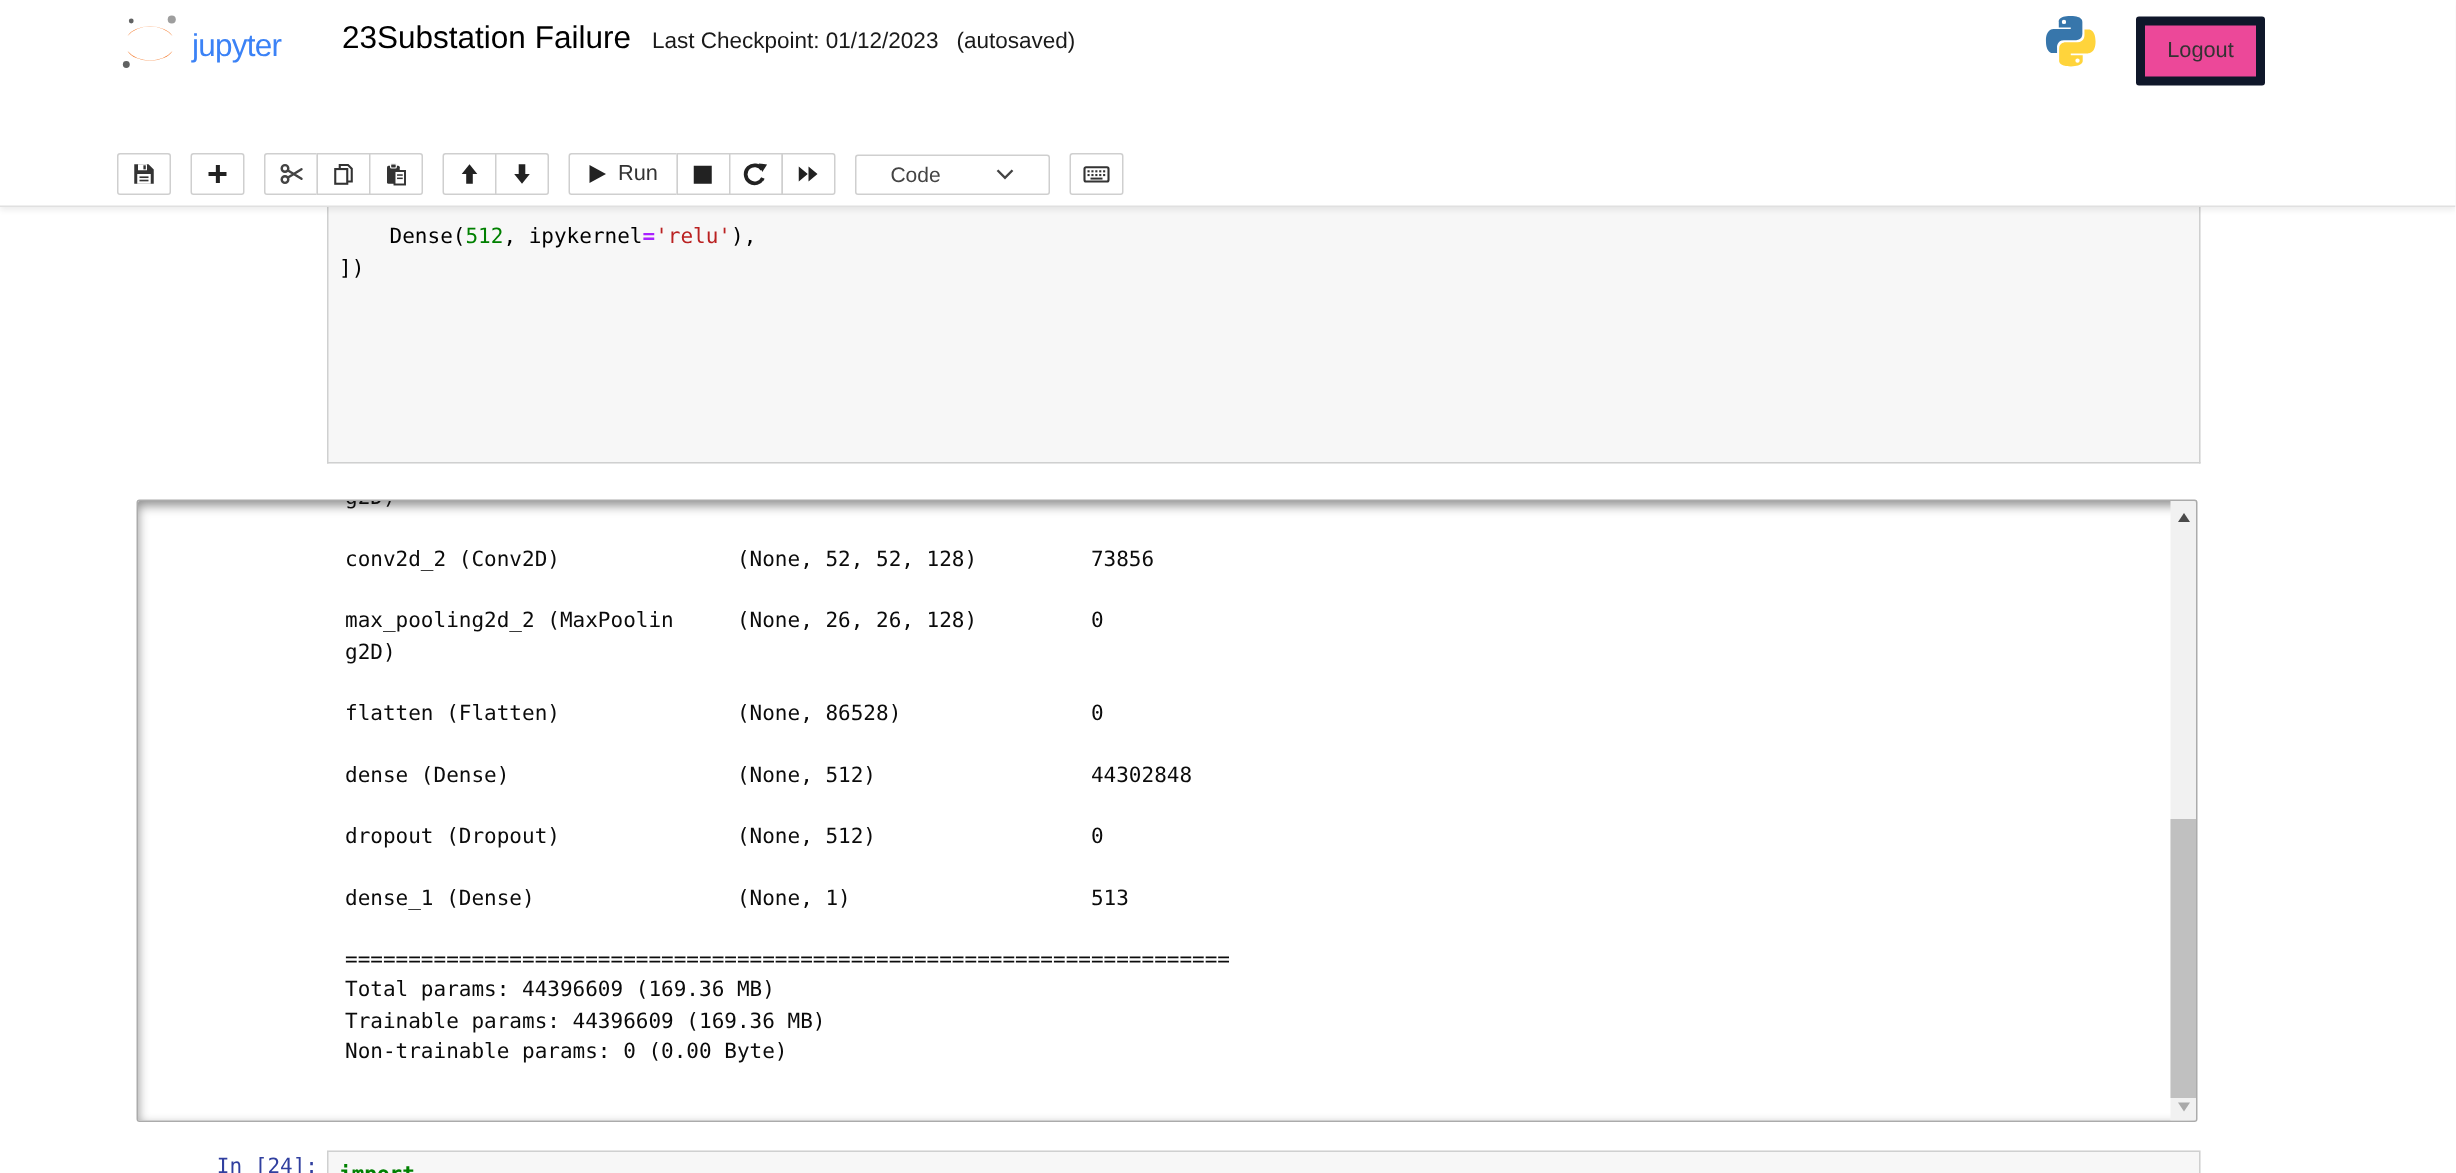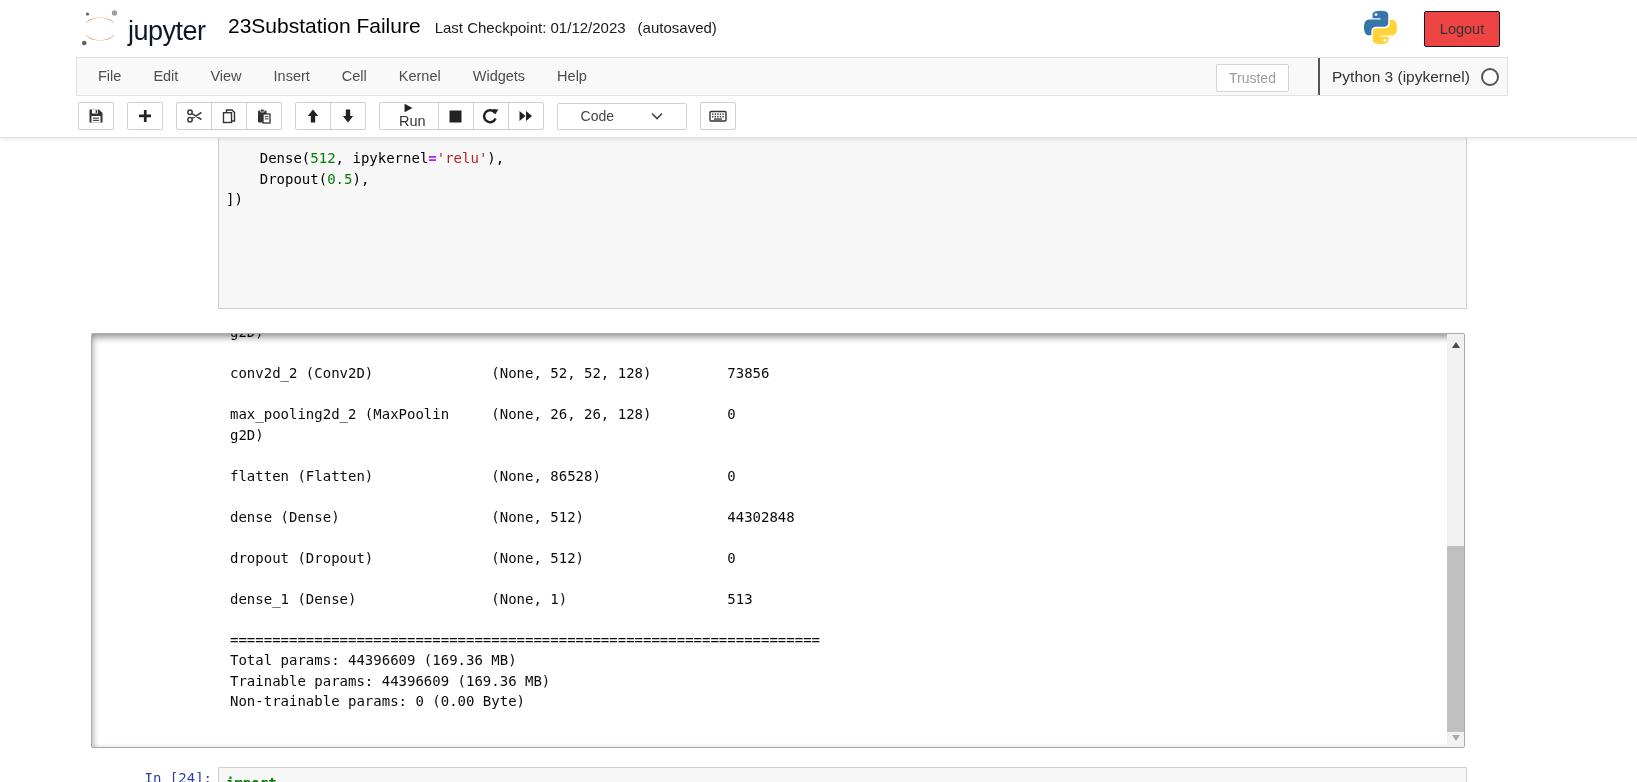--- a/index.html
+++ b/index.html
@@ -5,28 +5,28 @@
   html,body{margin:0;padding:0;background:#fff;}
   body{width:1637px;height:782px;overflow:hidden;position:relative;
        font-family:"Liberation Sans","DejaVu Sans",sans-serif;color:#222;}
   .mono{font-family:"DejaVu Sans Mono","Liberation Mono",monospace;}
 
   
   .app-top{position:absolute;left:0;top:0;width:1637px;height:137px;background:#fff;
            border-bottom:1px solid #e0e0e0;box-shadow:0 2px 4px rgba(0,0,0,0.08);z-index:5;}
   .hdr{position:absolute;left:0;top:0;width:1637px;height:56px;}
   .logo-wrap{position:absolute;left:78px;top:8px;display:flex;align-items:center;cursor:pointer;}
-  .logo-text{font-size:27px;color:#0f172a;letter-spacing:-0.5px;margin-left:6px;margin-top:6px;}
+  .logo-text{font-size:21px;color:#3b82f6;letter-spacing:-0.5px;margin-left:6px;margin-top:6px;}
   .title-row{position:absolute;left:228px;top:14px;display:flex;align-items:baseline;}
   .nb-title{font-size:21px;color:#000;}
   .nb-chk{font-size:15px;color:#1a1a1a;margin-left:14px;}
   .nb-auto{font-size:15px;color:#1a1a1a;margin-left:12px;}
   .py-logo{position:absolute;left:1362px;top:9px;width:37px;height:37px;}
-  .logout-btn{position:absolute;left:1424px;top:11px;width:74px;height:34px;background:#ef4444;
-              border:1px solid #0f172a;border-radius:2px;font-size:14.5px;color:#333;
+  .logout-btn{position:absolute;left:1424px;top:11px;width:74px;height:34px;background:#ec4899;
+              border:6px solid #0f172a;border-radius:2px;font-size:14.5px;color:#333;
               display:flex;align-items:center;justify-content:center;cursor:pointer;}
 
   
   .menubar{position:absolute;left:76px;top:57px;width:1432px;height:39px;background:#f9f9f9;
            border:1px solid #e1e1e1;box-sizing:border-box;}
   .menu-items{display:flex;height:100%;align-items:center;padding-left:5px;}
   .menu-item{padding:0 16px;font-size:14.5px;color:#4d4d4d;line-height:37px;cursor:pointer;}
   .trusted{position:absolute;left:1139px;top:6px;height:26px;padding:0 12px;background:#fff;
            border:1px solid #d4d4d4;border-radius:2px;font-size:14px;color:#9b9b9b;
            display:flex;align-items:center;}
@@ -37,21 +37,21 @@
 
   
   .toolbar{position:absolute;left:78px;top:102px;display:flex;align-items:center;}
   .btn-group{display:flex;margin-right:13px;}
   .tb-btn{height:28px;min-width:36px;box-sizing:border-box;background:#fff;border:1px solid #cfcfcf;
           display:flex;align-items:center;justify-content:center;cursor:pointer;margin-left:-1px;}
   .btn-group .tb-btn:first-child{margin-left:0;border-radius:2px 0 0 2px;}
   .btn-group .tb-btn:last-child{border-radius:0 2px 2px 0;}
   .btn-group .tb-btn:only-child{border-radius:2px;}
   .run-lbl{font-size:14.5px;color:#333;margin-left:7px;}
-  .tb-btn.wide{padding:0 12px;flex-direction:column;}
+  .tb-btn.wide{padding:0 12px;}
   .cell-type{height:27px;width:130px;box-sizing:border-box;background:#fff;border:1px solid #cfcfcf;
              border-radius:2px;display:flex;align-items:center;font-size:14px;color:#444;
              padding:0 23px;margin-right:13px;cursor:pointer;justify-content:space-between;}
 
   
   .cell-input{position:absolute;left:218px;top:137px;width:1249px;height:172px;background:#f7f7f7;
               border:1px solid #cfd0d0;border-top:none;box-sizing:border-box;overflow:hidden;cursor:text;}
   .cm{margin:0;padding:11px 0 0 7px;font-size:14px;line-height:20.5px;color:#000;}
   .cm-line{white-space:pre;}
   .tok-num{color:#008000;}
@@ -107,36 +107,20 @@
       <span class="nb-chk">Last Checkpoint: 01/12/2023</span>
       <span class="nb-auto">(autosaved)</span>
     </div>
     <svg class="py-logo" viewBox="0 0 32 32">
       <path fill="#3776AB" d="M15.9 1.5c-7.3 0-6.8 3.2-6.8 3.2v3.3h6.9v1H6.3s-4.6-.5-4.6 6.8 4 7 4 7h2.4v-3.4s-.1-4 4-4h6.8s3.8.1 3.8-3.7V4.9s.6-3.4-6.8-3.4zm-3.8 2.1a1.25 1.25 0 1 1 0 2.5 1.25 1.25 0 0 1 0-2.5z"></path>
       <path fill="#FFD43B" d="M16.1 30.5c7.3 0 6.8-3.2 6.8-3.2V24h-6.9v-1h9.7s4.6.5 4.6-6.8-4-7-4-7h-2.4v3.4s.1 4-4 4h-6.8s-3.8-.1-3.8 3.7v6.8s-.6 3.4 6.8 3.4zm3.8-2.1a1.25 1.25 0 1 1 0-2.5 1.25 1.25 0 0 1 0 2.5z"></path>
     </svg>
     <div class="logout-btn">Logout</div>
   </div>
 
-  <div class="menubar">
-    <div class="menu-items">
-      <span class="menu-item">File</span>
-      <span class="menu-item">Edit</span>
-      <span class="menu-item">View</span>
-      <span class="menu-item">Insert</span>
-      <span class="menu-item">Cell</span>
-      <span class="menu-item">Kernel</span>
-      <span class="menu-item">Widgets</span>
-      <span class="menu-item">Help</span>
-    </div>
-    <div class="trusted">Trusted</div>
-    <div class="kernel-sep"></div>
-    <div class="kernel-name">Python 3 (ipykernel)</div>
-    <div class="kernel-ind"></div>
-  </div>
 
   <div class="toolbar">
     <div class="btn-group">
       <div class="tb-btn">
         <svg width="16" height="16" viewBox="0 0 16 16">
           <path d="M1.5 1.5 H11 L14.5 5 V14.5 H1.5 Z" fill="#333"></path>
           <rect x="4" y="1.5" width="6" height="4" fill="#fff"></rect>
           <rect x="7.6" y="2.2" width="1.6" height="2.7" fill="#333"></rect>
           <rect x="3.5" y="8" width="9" height="6.5" fill="#fff"></rect>
           <rect x="5" y="9.6" width="6" height="1.1" fill="#333"></rect>
@@ -240,21 +224,20 @@
           </g>
         </svg>
       </div>
     </div>
   </div>
 </div>
 
 <div class="cell-input">
   <div class="cm mono">
       <div class="cm-line"><span>    Dense(</span><span class="tok-num">512</span><span>, ipykernel</span><span class="tok-op">=</span><span class="tok-str">'relu'</span><span>),</span></div>
-      <div class="cm-line"><span>    Dropout(</span><span class="tok-num">0.5</span><span>),</span></div>
       <div class="cm-line"><span>])</span></div>
       <div class="cm-line">&nbsp;</div>
     </div>
 </div>
 
 <div class="output-scroll">
   <pre class="output-pre">g2D)
 
 conv2d_2 (Conv2D)              (None, 52, 52, 128)         73856
 

